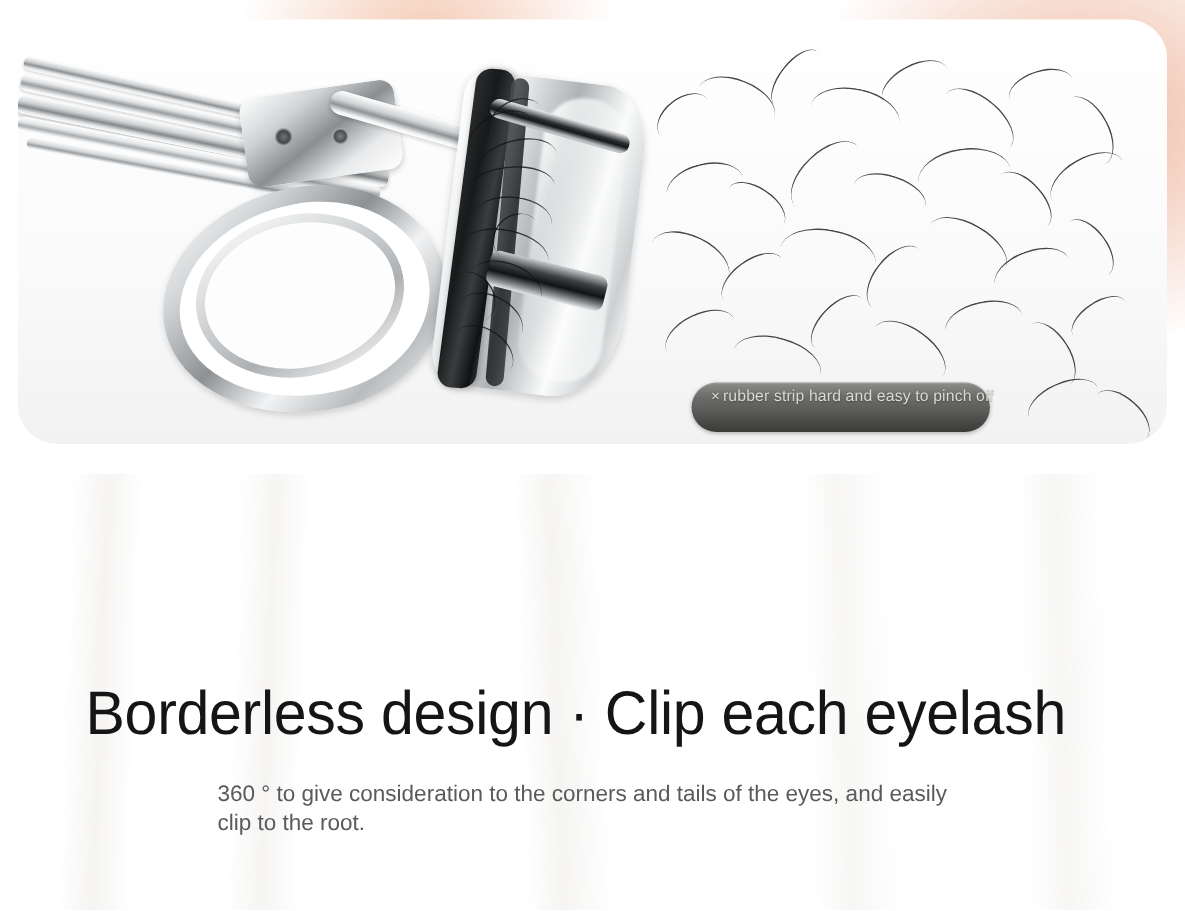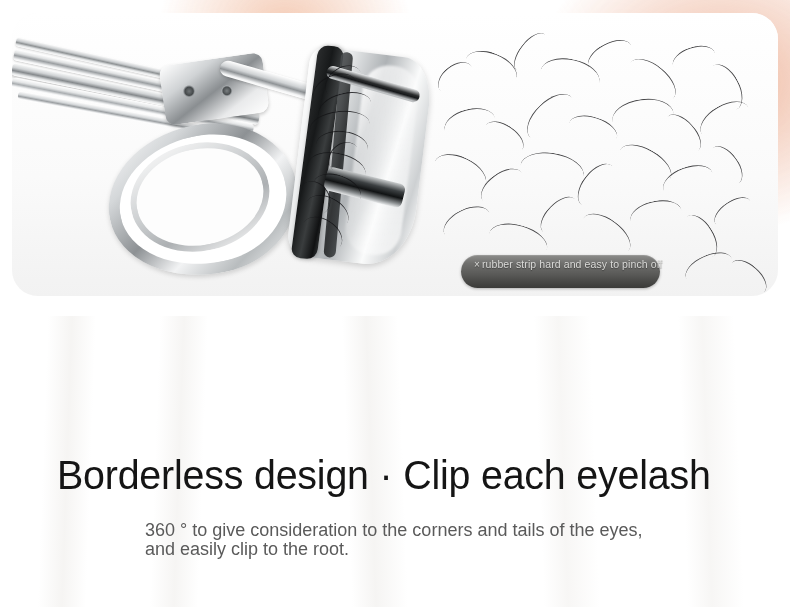--- a/index.html
+++ b/index.html
@@ -319,21 +319,21 @@
     white-space: nowrap;
     transform: scaleX(.96);
     transform-origin: 0 50%;
   }
 
   .subcopy {
     position: absolute;
     left: 145px;
     top: 521px;
     width: 512px;
-    font-size: 18px;
+    font-size: 15px;
     line-height: 18.5px;
     font-weight: 400;
     color: #5a5a5a;
   }
 </style>
 </head>
 <body>
 
 <div class="page">
 

